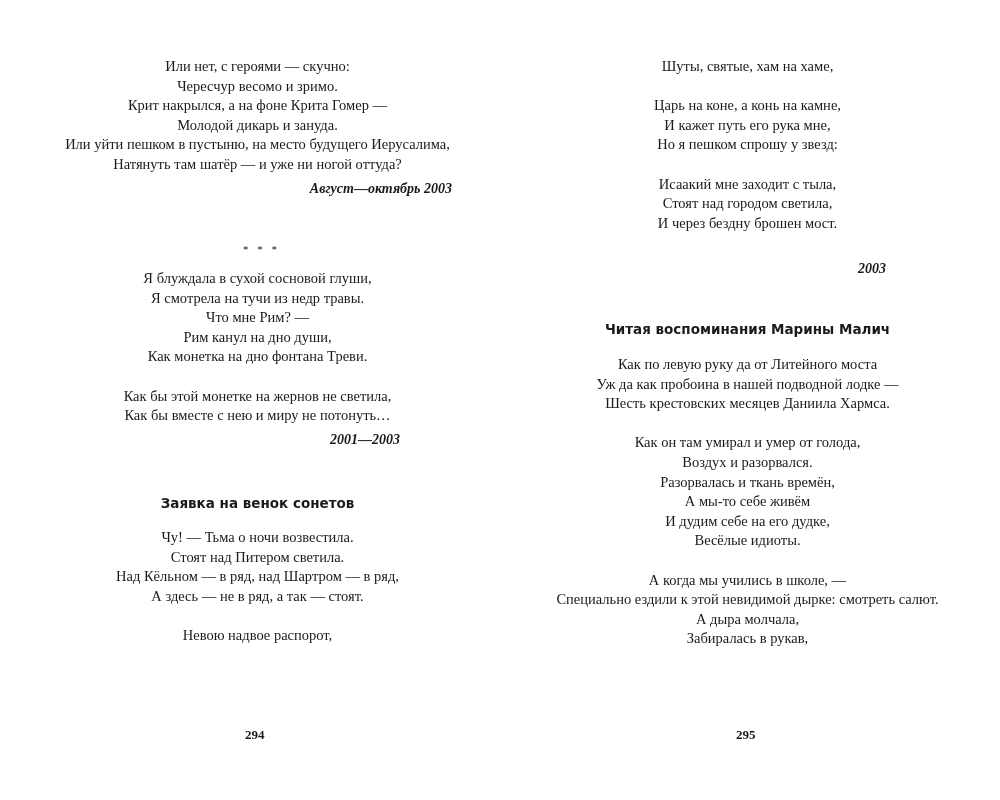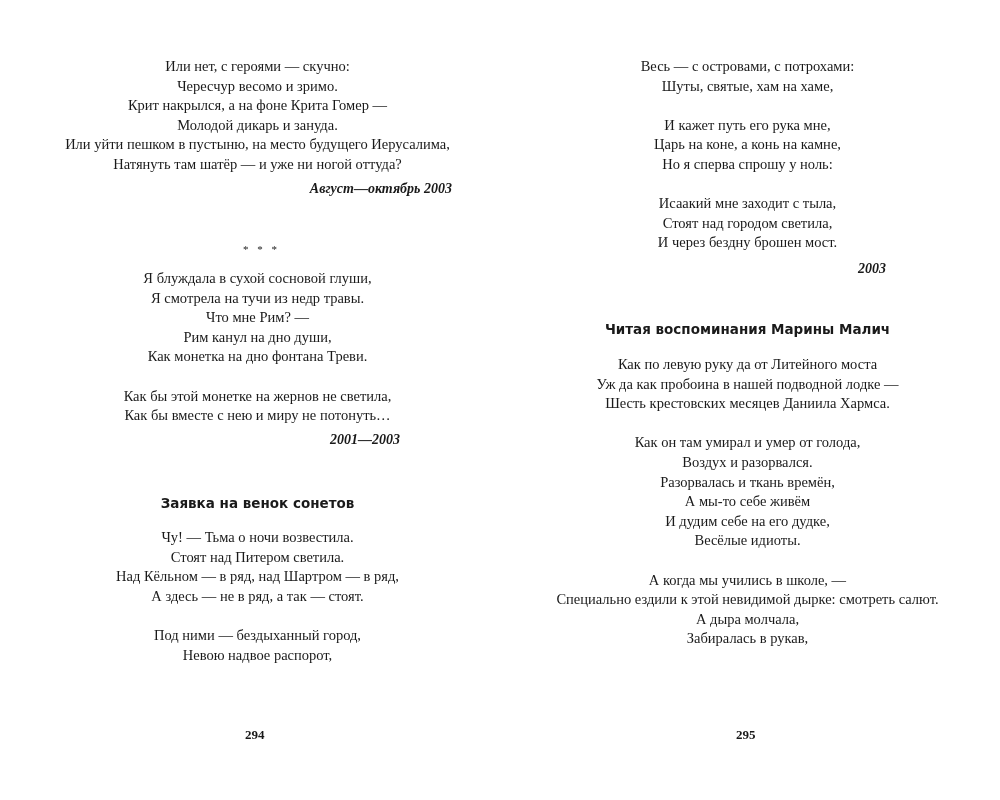--- a/index.html
+++ b/index.html
@@ -47,36 +47,34 @@
   <div class="date" style="right:100px;top:432px;">2001—2003</div>
 
   <div class="title" style="left:60px;width:395px;top:495px;">Заявка на венок сонетов</div>
 
   <div class="block" style="left:60px;width:395px;top:528px;">
     <div class="line">Чу! — Тьма о ночи возвестила.</div>
     <div class="line">Стоят над Питером светила.</div>
     <div class="line">Над Кёльном — в ряд, над Шартром — в ряд,</div>
     <div class="line">А здесь — не в ряд, а так — стоят.</div>
     <div class="gap"></div>
-    <div class="line">Под ними — бездыханный город,</div>
     <div class="line">Невою надвое распорот,</div>
   </div>
 
   <div class="pagenum" style="left:245px;text-align:center;">294</div>
 </div>
 
 <div class="page right">
 
   <div class="block" style="left:20px;width:455px;top:57px;">
-    <div class="line">Весь — с островами, с потрохами:</div>
     <div class="line">Шуты, святые, хам на хаме,</div>
     <div class="gap"></div>
+    <div class="line">Царь на коне, а конь на камне,</div>
     <div class="line">И кажет путь его рука мне,</div>
-    <div class="line">Царь на коне, а конь на камне,</div>
-    <div class="line">Но я сперва спрошу у ноль:</div>
+    <div class="line">Но я пешком спрошу у звезд:</div>
     <div class="gap"></div>
     <div class="line">Исаакий мне заходит с тыла,</div>
     <div class="line">Стоят над городом светила,</div>
     <div class="line">И через бездну брошен мост.</div>
   </div>
   <div class="date" style="left:358px;top:261px;">2003</div>
 
   <div class="title" style="left:20px;width:455px;top:321px;">Читая воспоминания Марины Малич</div>
 
   <div class="block" style="left:20px;width:455px;top:355px;">

